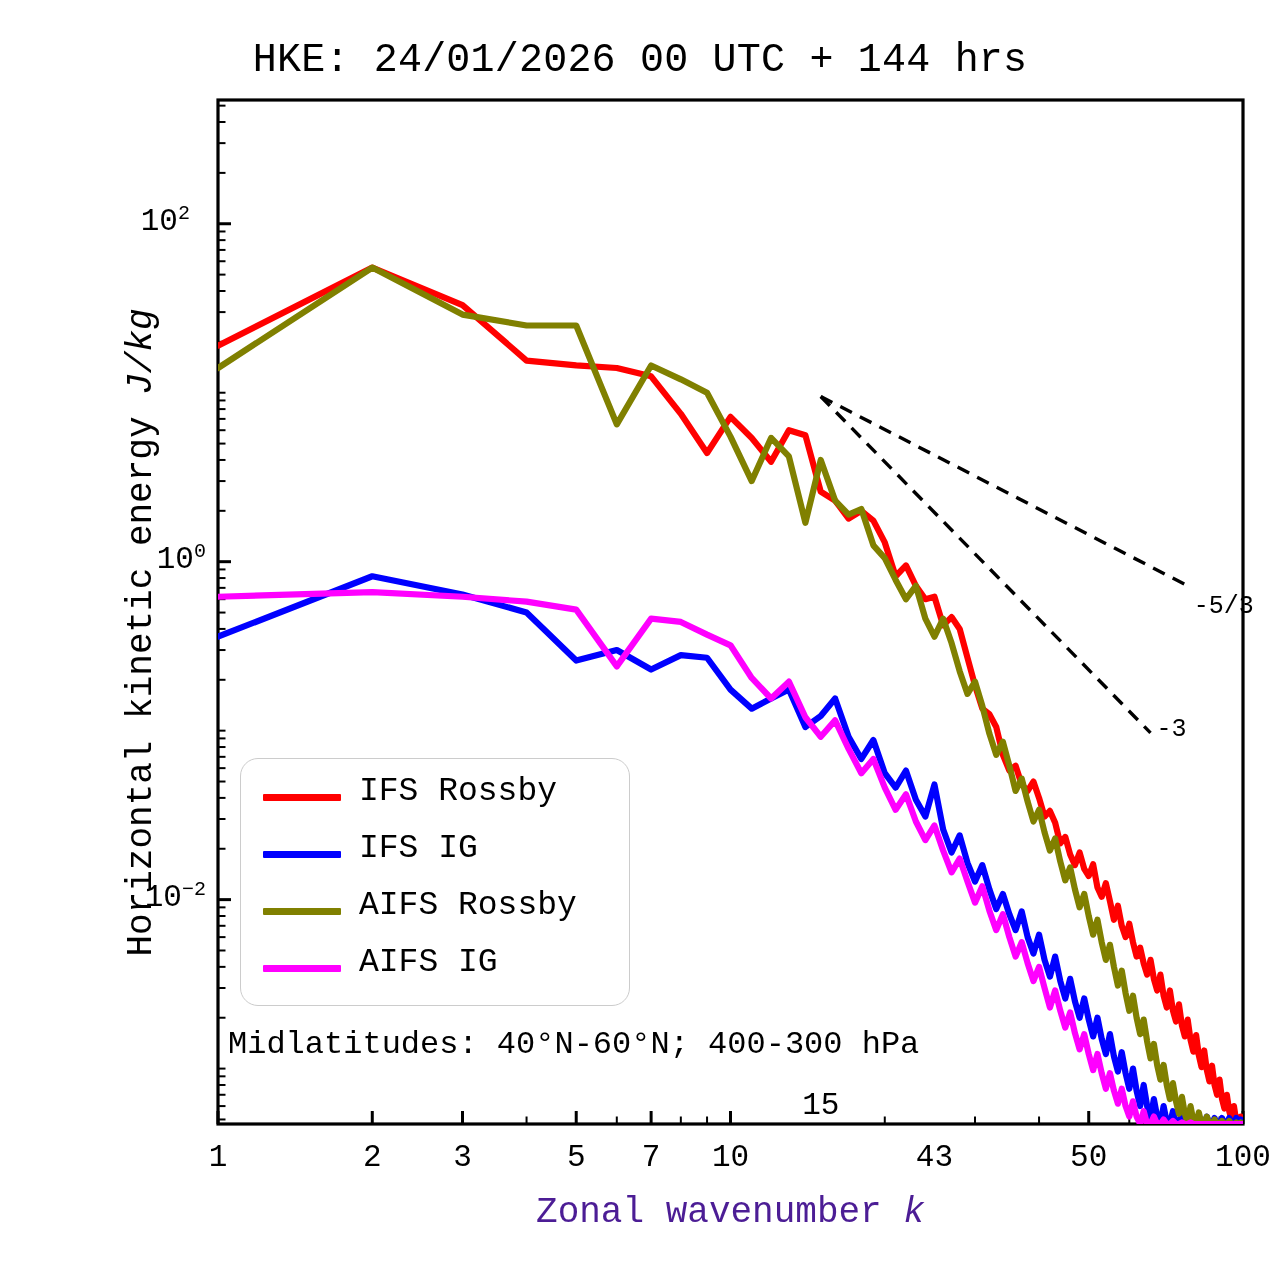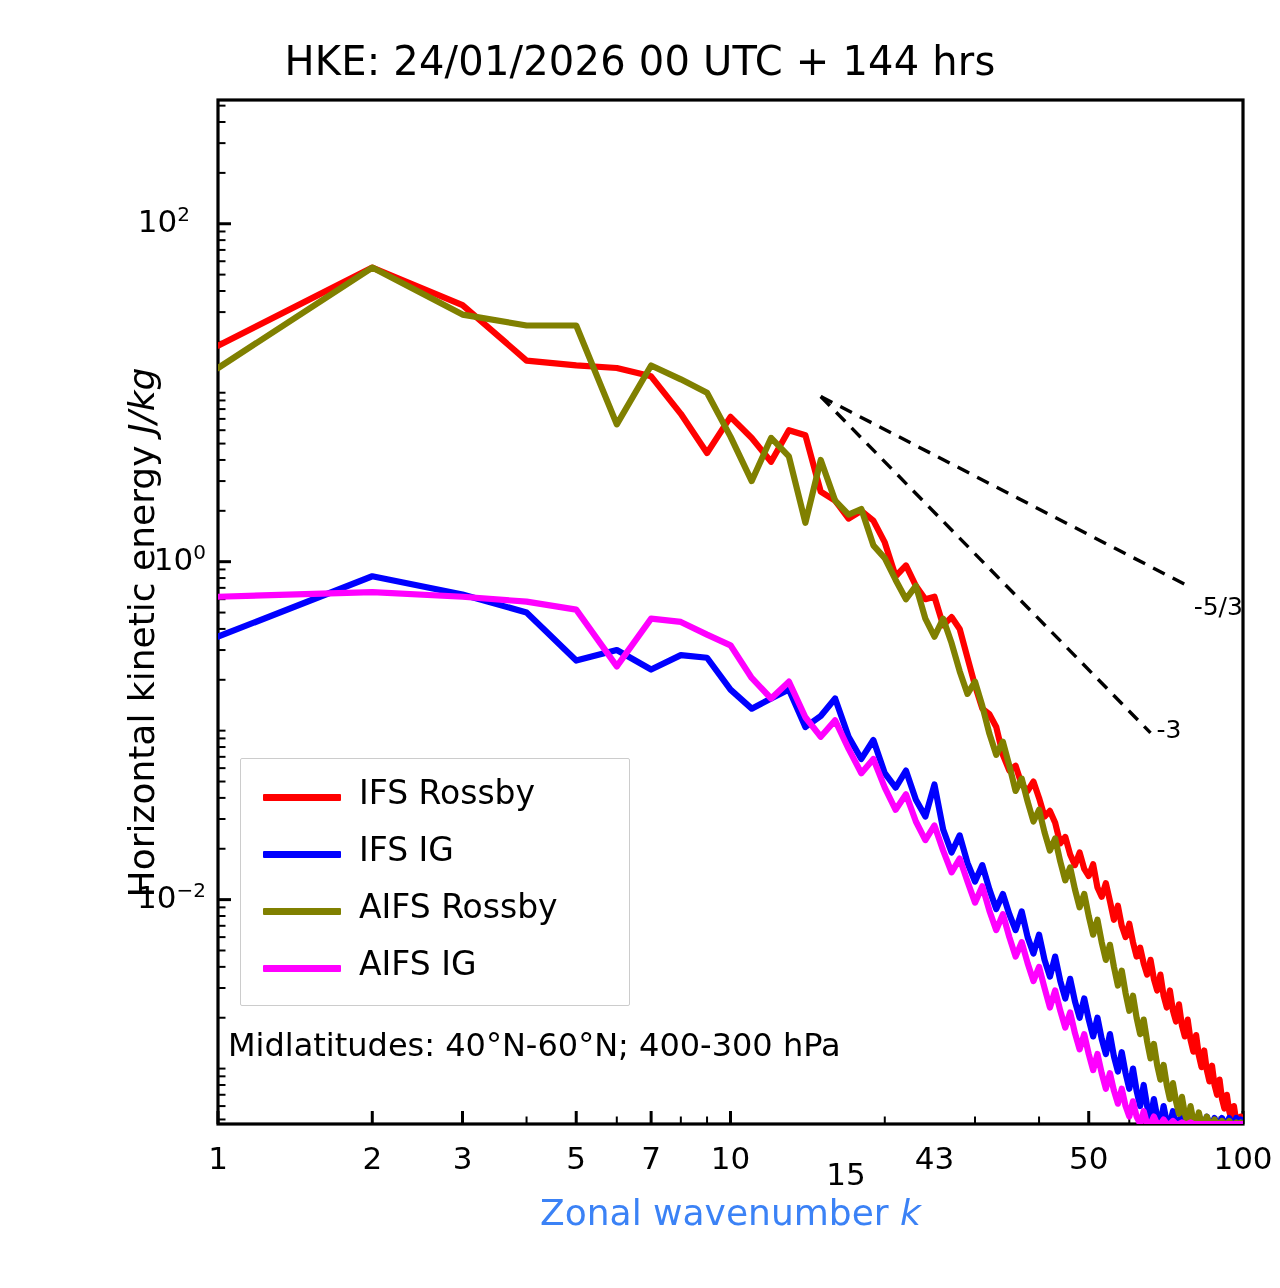--- a/index.html
+++ b/index.html
@@ -1,40 +1,40 @@
 <!DOCTYPE html>
 <html><head>
 <meta charset="utf-8">
 <style>
   html,body{margin:0;padding:0;background:#ffffff;}
   body{width:1280px;height:1288px;font-family:"DejaVu Sans",sans-serif;overflow:hidden;}
-  #fig{position:relative;width:1128px;height:1288px;background:#fff;}
+  #fig{position:relative;width:1128px;height:1288px;background:#fff;font-family:Liberation Mono, monospace;}
   #chart-title{
     position:absolute;left:0;top:38px;width:1280px;text-align:center;
     font-size:40px;color:#000;letter-spacing:.2px;
   }
   #ylabel{
     position:absolute;left:-299px;top:612px;width:880px;text-align:center;
     font-size:36px;color:#000;transform:rotate(-90deg);transform-origin:center center;
   }
   #ylabel .it{font-style:italic;}
   #xlabel{
     position:absolute;left:218px;top:1192px;width:1025px;text-align:center;
-    font-size:36px;color:#3b82f6;
+    font-size:36px;color:#4c1d95;
   }
   #xlabel .it{font-style:italic;}
   #plotsvg{position:absolute;left:0;top:0;}
   .ytl{position:absolute;font-size:31px;color:#000;text-align:right;width:130px;}
   .ytl sup{font-size:20px;vertical-align:super;}
   .xtl{position:absolute;font-size:31px;color:#000;text-align:center;width:90px;}
   .slopelbl{position:absolute;font-size:25px;color:#000;}
   #annot{position:absolute;left:228px;top:1026px;font-size:32px;color:#000;white-space:nowrap;}
   #legend{
     position:absolute;left:240px;top:758px;width:390px;height:248px;
-    background:#fff;border:1px solid #cccccc;border-radius:2px;box-sizing:border-box;
+    background:#fff;border:1px solid #cccccc;border-radius:18px;box-sizing:border-box;
   }
   .lgrow{position:absolute;left:0;width:390px;height:56px;}
   .lgswatch{position:absolute;left:22px;top:25px;width:78px;height:7px;border-radius:1px;}
   .lglabel{position:absolute;left:118px;top:4px;font-size:33px;color:#000;white-space:nowrap;}
 </style>
 </head>
 <body>
 
 <div id="fig">
 
@@ -157,21 +157,21 @@
         <div class="lglabel">AIFS Rossby</div>
       </div>
     </div>
 
 <div class="xtl" style="left: 173px; top: 1140px;">1</div>
     <div class="xtl" style="left: 327.278px; top: 1140px;">2</div>
     <div class="xtl" style="left: 417.525px; top: 1140px;">3</div>
     <div class="xtl" style="left: 531.222px; top: 1140px;">5</div>
     <div class="xtl" style="left: 606.113px; top: 1140px;">7</div>
     <div class="xtl" style="left: 685.5px; top: 1140px;">10</div>
-    <div class="xtl" style="left: 775.747px; top: 1156px; text-align: right;">15</div>
+    <div class="xtl" style="left: 775.747px; top: 1088px;">15</div>
     <div class="xtl" style="left: 889.444px; top: 1140px;">43</div>
     <div class="xtl" style="left: 1043.72px; top: 1140px;">50</div>
     <div class="xtl" style="left: 1198px; top: 1140px;">100</div>
     <div class="ytl" style="left: 60px; top: 201.752px;">10<sup>2</sup></div>
     <div class="ytl" style="left: 76px; top: 539.689px;">10<sup>0</sup></div>
     <div class="ytl" style="left: 76px; top: 877.626px;">10<sup>−2</sup></div>
     <div class="slopelbl" style="left: 1193.7px; top: 567.795px; margin-top: 24px;">-5/3</div>
     <div class="slopelbl" style="left: 1156.52px; top: 714.893px;">-3</div>
   </div>
 

